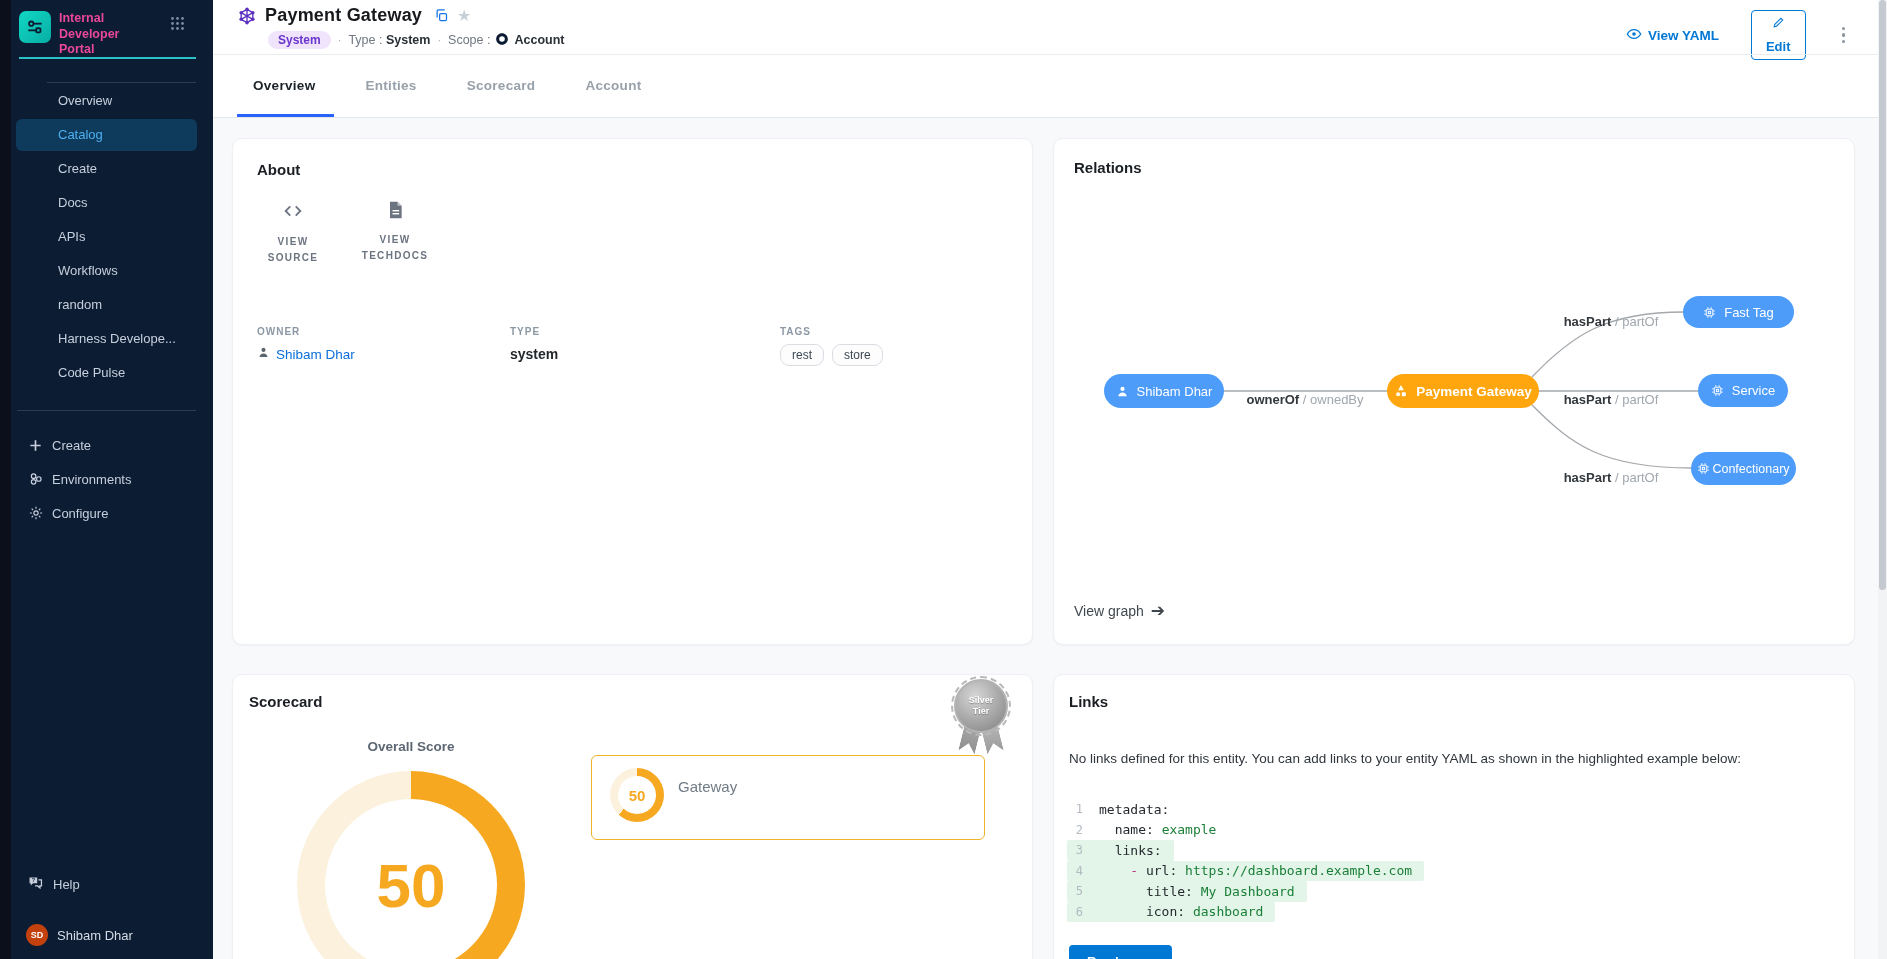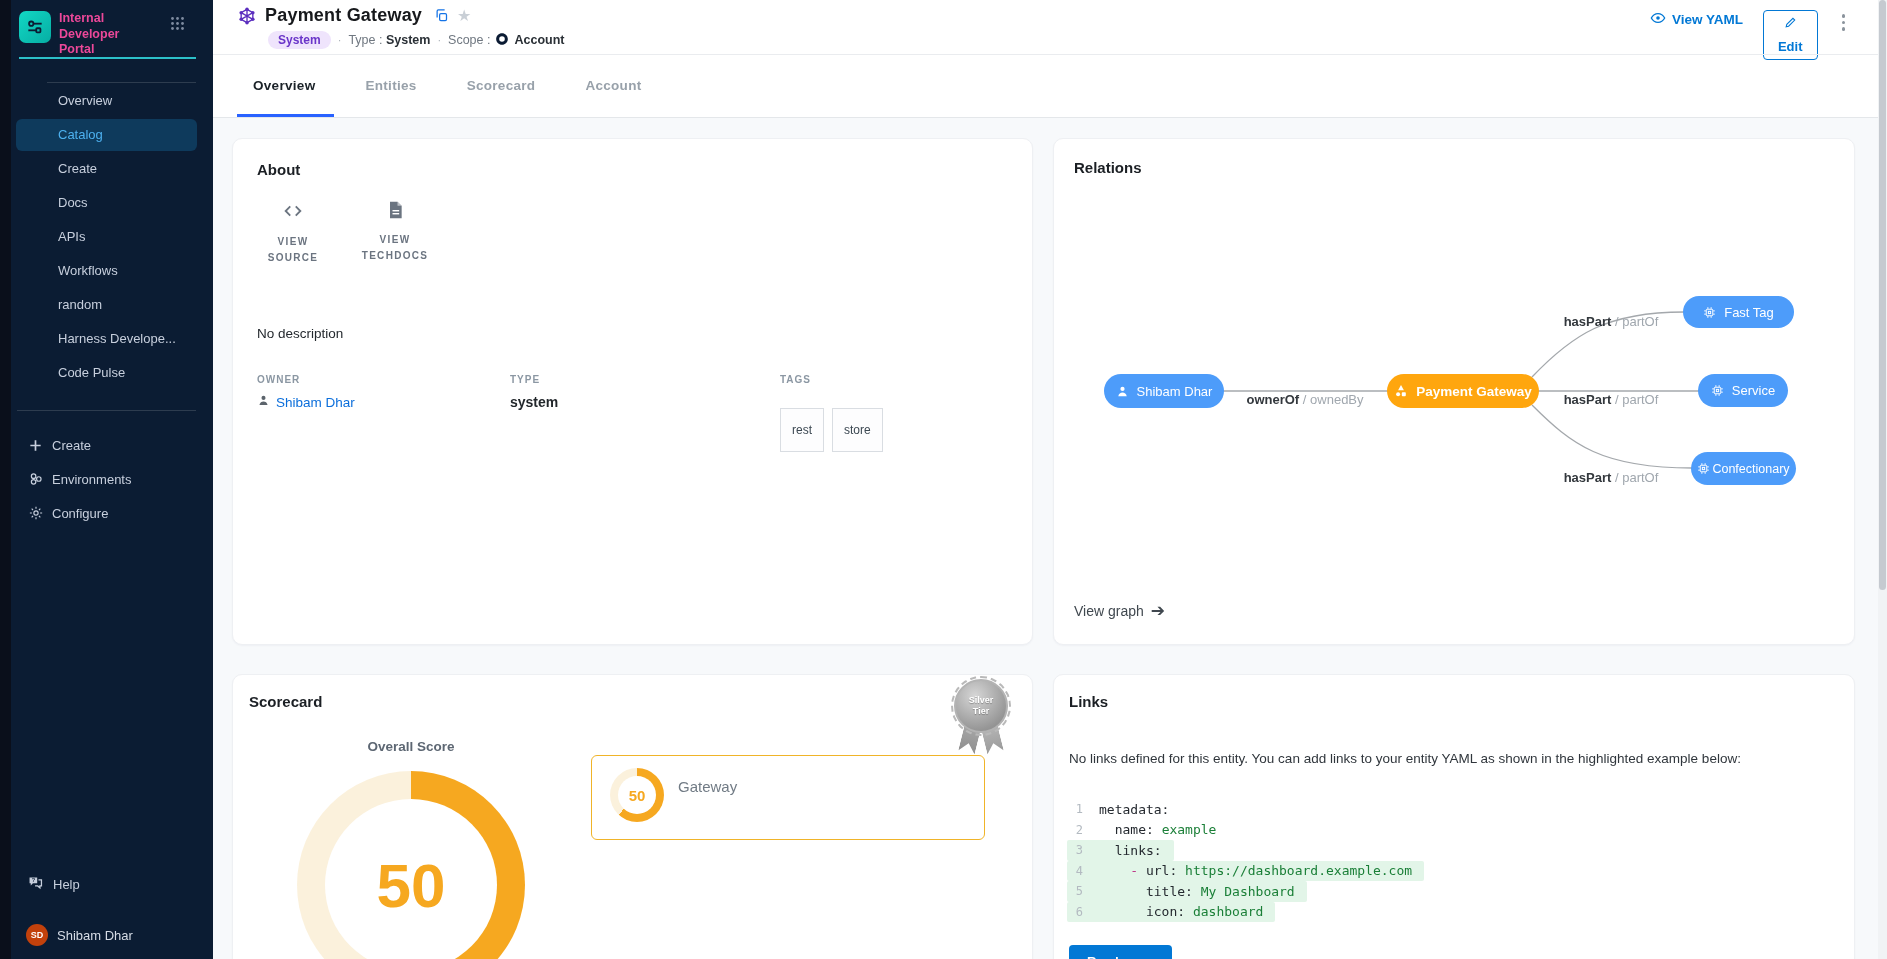--- a/index.html
+++ b/index.html
@@ -33,21 +33,21 @@
   .title-row { position:absolute; left:24px; top:5px; display:flex; align-items:center; }
   .entity-icon { width:20px; height:20px; margin-right:8px; }
   .page-title { font-size:18px; font-weight:700; color:#17191C; letter-spacing:.2px; }
   .copy-btn { margin-left:12px; cursor:pointer; display:flex; }
   .star-btn { margin-left:8px; color:#C9CFD6; font-size:16px; line-height:1; cursor:pointer; }
   .subtitle-row { position:absolute; left:55px; top:31px; display:flex; align-items:center; gap:7px; font-size:12.5px; color:#6F7780; }
   .kind-badge { background:#EFE4FC; color:#6A35C9; font-weight:600; font-size:12px; padding:2px 10px; border-radius:10px; }
   .meta-dot { color:#ABB2BA; font-size:11px; }
   .meta-strong { color:#2A3036; font-weight:600; }
   .scope-wrap { display:flex; align-items:center; gap:5px; }
-  .header-actions { position:absolute; right:38px; top:10px; display:flex; align-items:flex-start; gap:20px; }
+  .header-actions { position:absolute; right:38px; top:10px; display:flex; align-items:center; gap:32px; }
   .view-yaml { display:flex; align-items:center; gap:6px; color:#0278D5; font-size:13.5px; font-weight:600; cursor:pointer; }
   .edit-btn { display:flex; align-items:center; gap:7px; color:#0278D5; font-size:13px; font-weight:600; border:1px solid #0278D5; border-radius:4px; padding:5px 14px; background:#fff; cursor:pointer;flex-direction:column; }
   .kebab { display:flex; flex-direction:column; gap:3px; padding:4px; cursor:pointer; }
   .kebab i { width:3.5px; height:3.5px; border-radius:50%; background:#8A939C; }
   .header-rule { position:absolute; left:0; top:54px; width:100%; height:1px; background:#EAECEF; }
   .tabs { position:absolute; left:40px; top:54px; height:63px; display:flex; align-items:center; gap:50px; }
   .tab { position:relative; height:100%; display:flex; align-items:center; font-size:13.5px; font-weight:600; color:#98A1AA; letter-spacing:.3px; cursor:pointer; }
   .tab.active { color:#1B2228; }
   .tab.active::after { content:""; position:absolute; left:-16px; right:-19px; bottom:0; height:3px; background:#2962FF; }
   .tabs-rule { position:absolute; left:0; top:117px; width:100%; height:1px; background:#E4E7EA; }
@@ -65,21 +65,21 @@
   .about-actions { display:flex; gap:30px; margin-top:22px; }
   .about-action { width:72px; display:flex; flex-direction:column; align-items:center; gap:8px; cursor:pointer; }
   .about-action .alabel { font-size:10px; font-weight:700; letter-spacing:1.3px; color:#6B7480; text-align:center; line-height:1.6; }
   .field-label { font-size:10px; font-weight:700; letter-spacing:1px; color:#8B97A3; }
   .desc-block { margin-top:60px; }
   .desc-value { margin-top:8px; font-size:13.5px; color:#24292E; }
   .about-grid { display:grid; grid-template-columns:253px 270px 1fr; margin-top:33px; }
   .owner-link { margin-top:9px; display:flex; align-items:center; gap:6px; color:#0B6EDB; font-size:13.5px; cursor:pointer; }
   .type-value { margin-top:9px; font-size:14px; font-weight:700; color:#22272B; }
   .tag-row { margin-top:7px; display:flex; gap:8px; }
-  .tag-chip { border:1px solid #D9DDE2; border-radius:0; background:#FDFDFE; color:#3C4852; font-size:12px; padding:14px 11px; cursor:pointer;margin-top:16px; }
+  .tag-chip { border:1px solid #D9DDE2; border-radius:9px; background:#FDFDFE; color:#3C4852; font-size:12px; padding:3px 11px; cursor:pointer; }
 
   
   .rel-h { position:absolute; left:20px; top:20px; }
   .edges-svg { position:absolute; left:0; top:0; pointer-events:none; }
   .g-node { position:absolute; display:flex; align-items:center; justify-content:center; gap:8px; color:#fff; border-radius:17px; font-size:13px; font-weight:500; cursor:pointer; white-space:nowrap; }
   .g-node .nicon { display:flex; }
   .node-owner { left:50px; top:235px; width:120px; height:34px; background:#4D9CFA; }
   .node-center { left:333px; top:235px; width:152px; height:34px; background:#FFA60E; font-weight:700; font-size:13.5px; }
   .node-fasttag { left:629px; top:157px; width:111px; height:32px; background:#4D9CFA; }
   .node-service { left:644px; top:235px; width:90px; height:33px; background:#4D9CFA; }
@@ -317,21 +317,20 @@
               <span><svg width="20" height="20" viewBox="0 0 24 24">
                   <path fill="#6B7480" d="M6 2h9l5 5v15H6z"></path>
                   <path fill="#fff" d="M15 2v5h5z" opacity=".55"></path>
                   <rect x="9" y="12" width="8" height="1.7" fill="#fff"></rect>
                   <rect x="9" y="15.6" width="8" height="1.7" fill="#fff"></rect>
                 </svg></span>
               <span class="alabel">VIEW TECHDOCS</span>
             </div>
           </div>
         <div class="desc-block">
-          <div class="desc-value">No description</div>
         </div>
         <div class="about-grid">
           <div>
             <div class="field-label">OWNER</div>
             <div class="owner-link">
               <span>
                 <svg width="13" height="13" viewBox="0 0 16 16">
                     <circle cx="8" cy="4.8" r="2.5" fill="#5C646C"></circle>
                     <path d="M3 13.6c.6-3.1 2.6-4.4 5-4.4s4.4 1.3 5 4.4z" fill="#5C646C"></path>
                   </svg>

